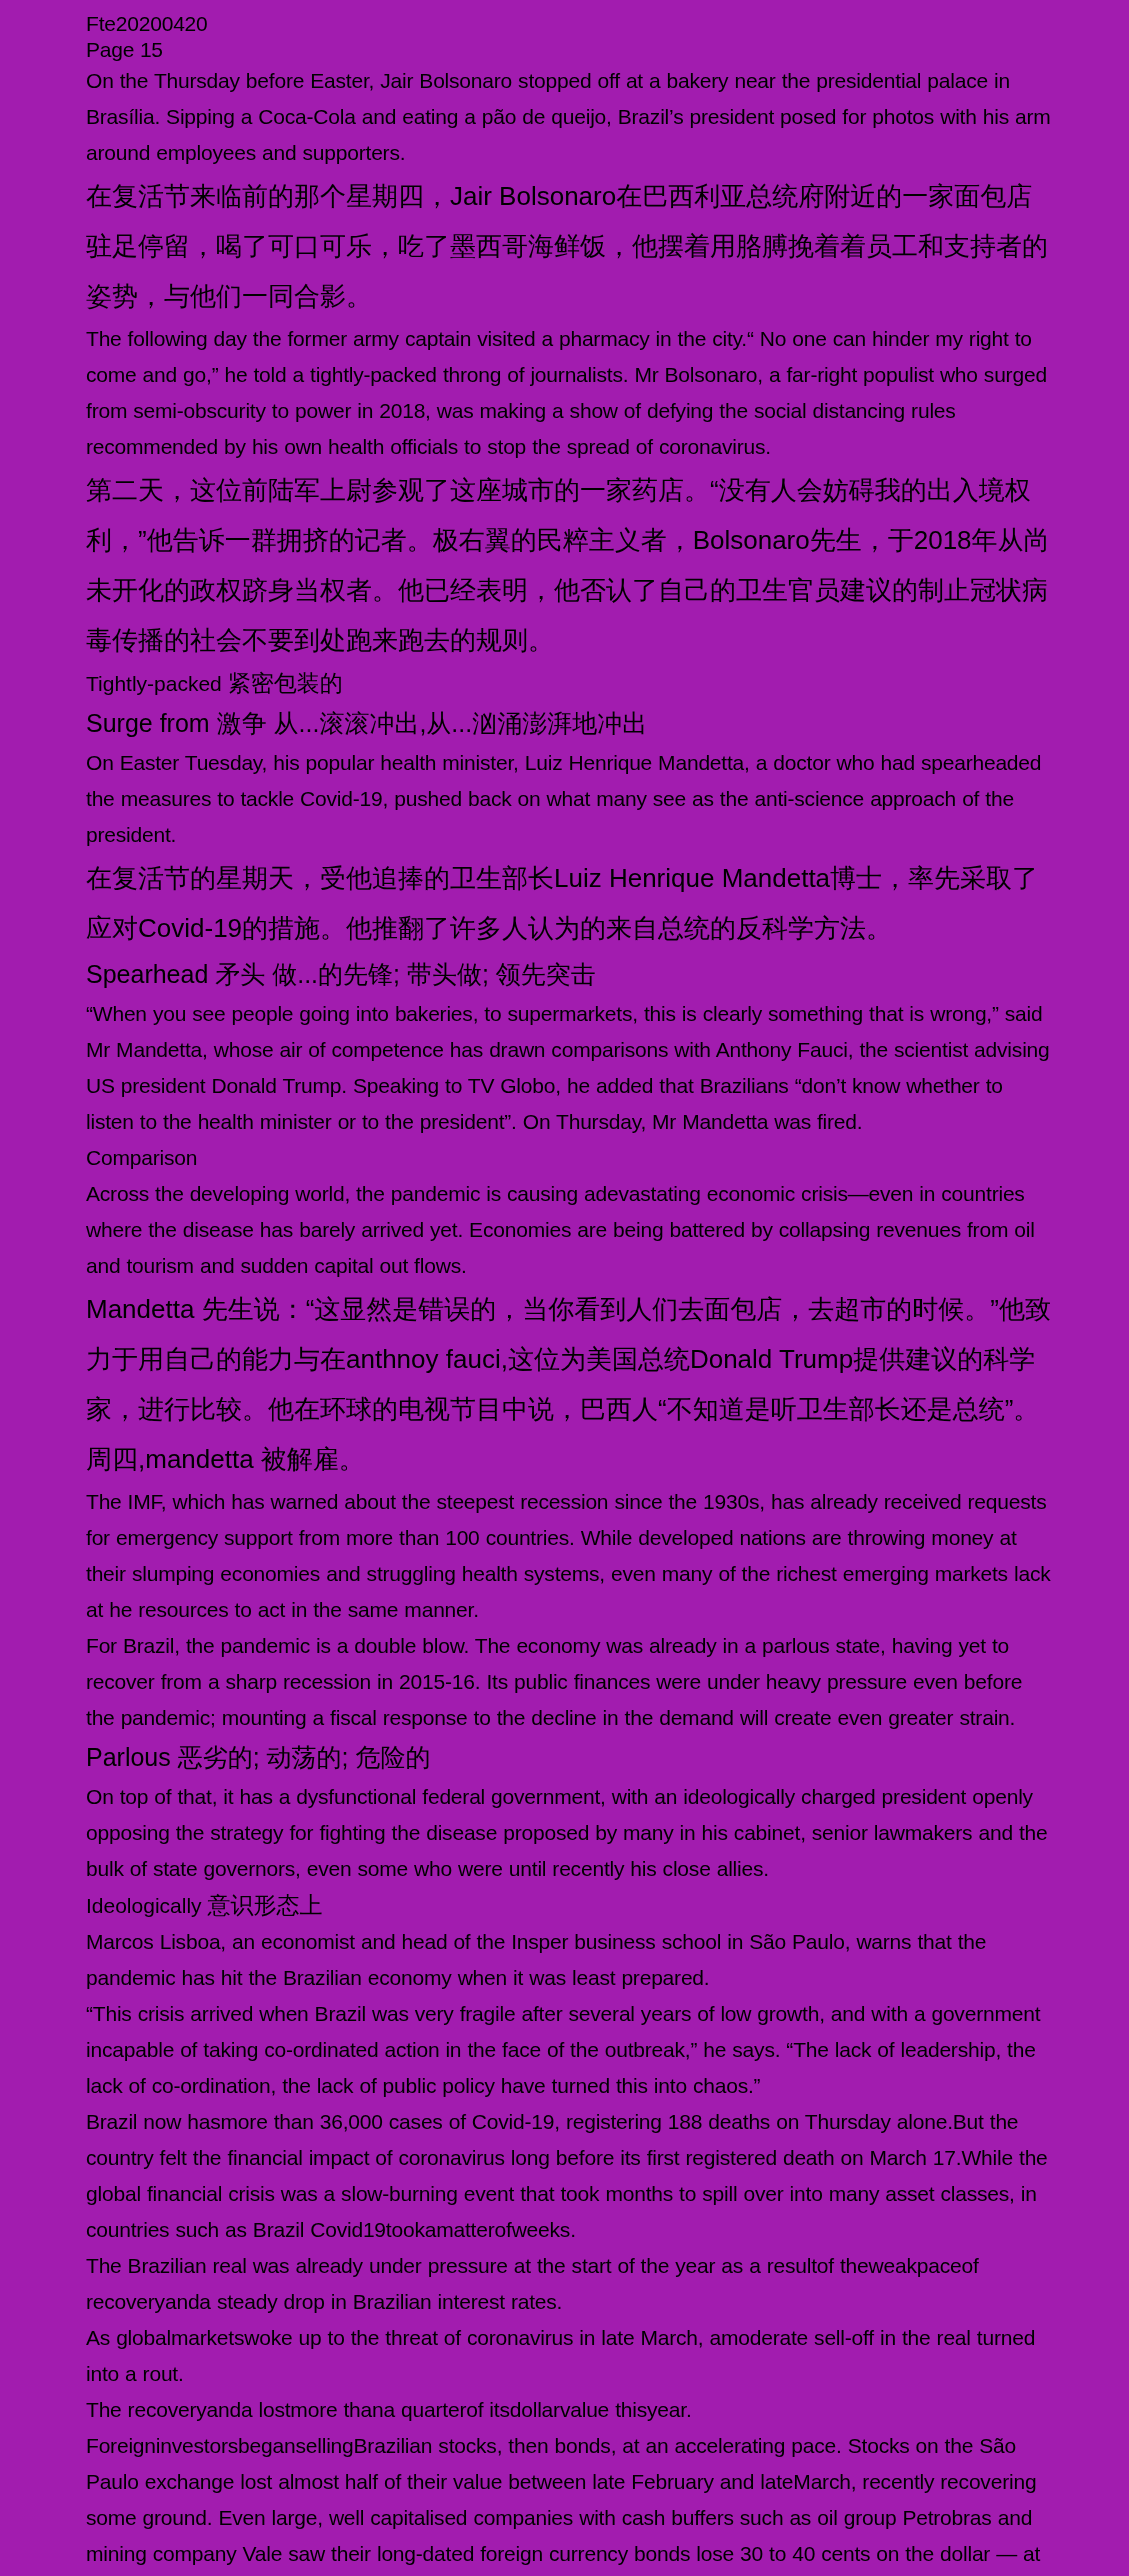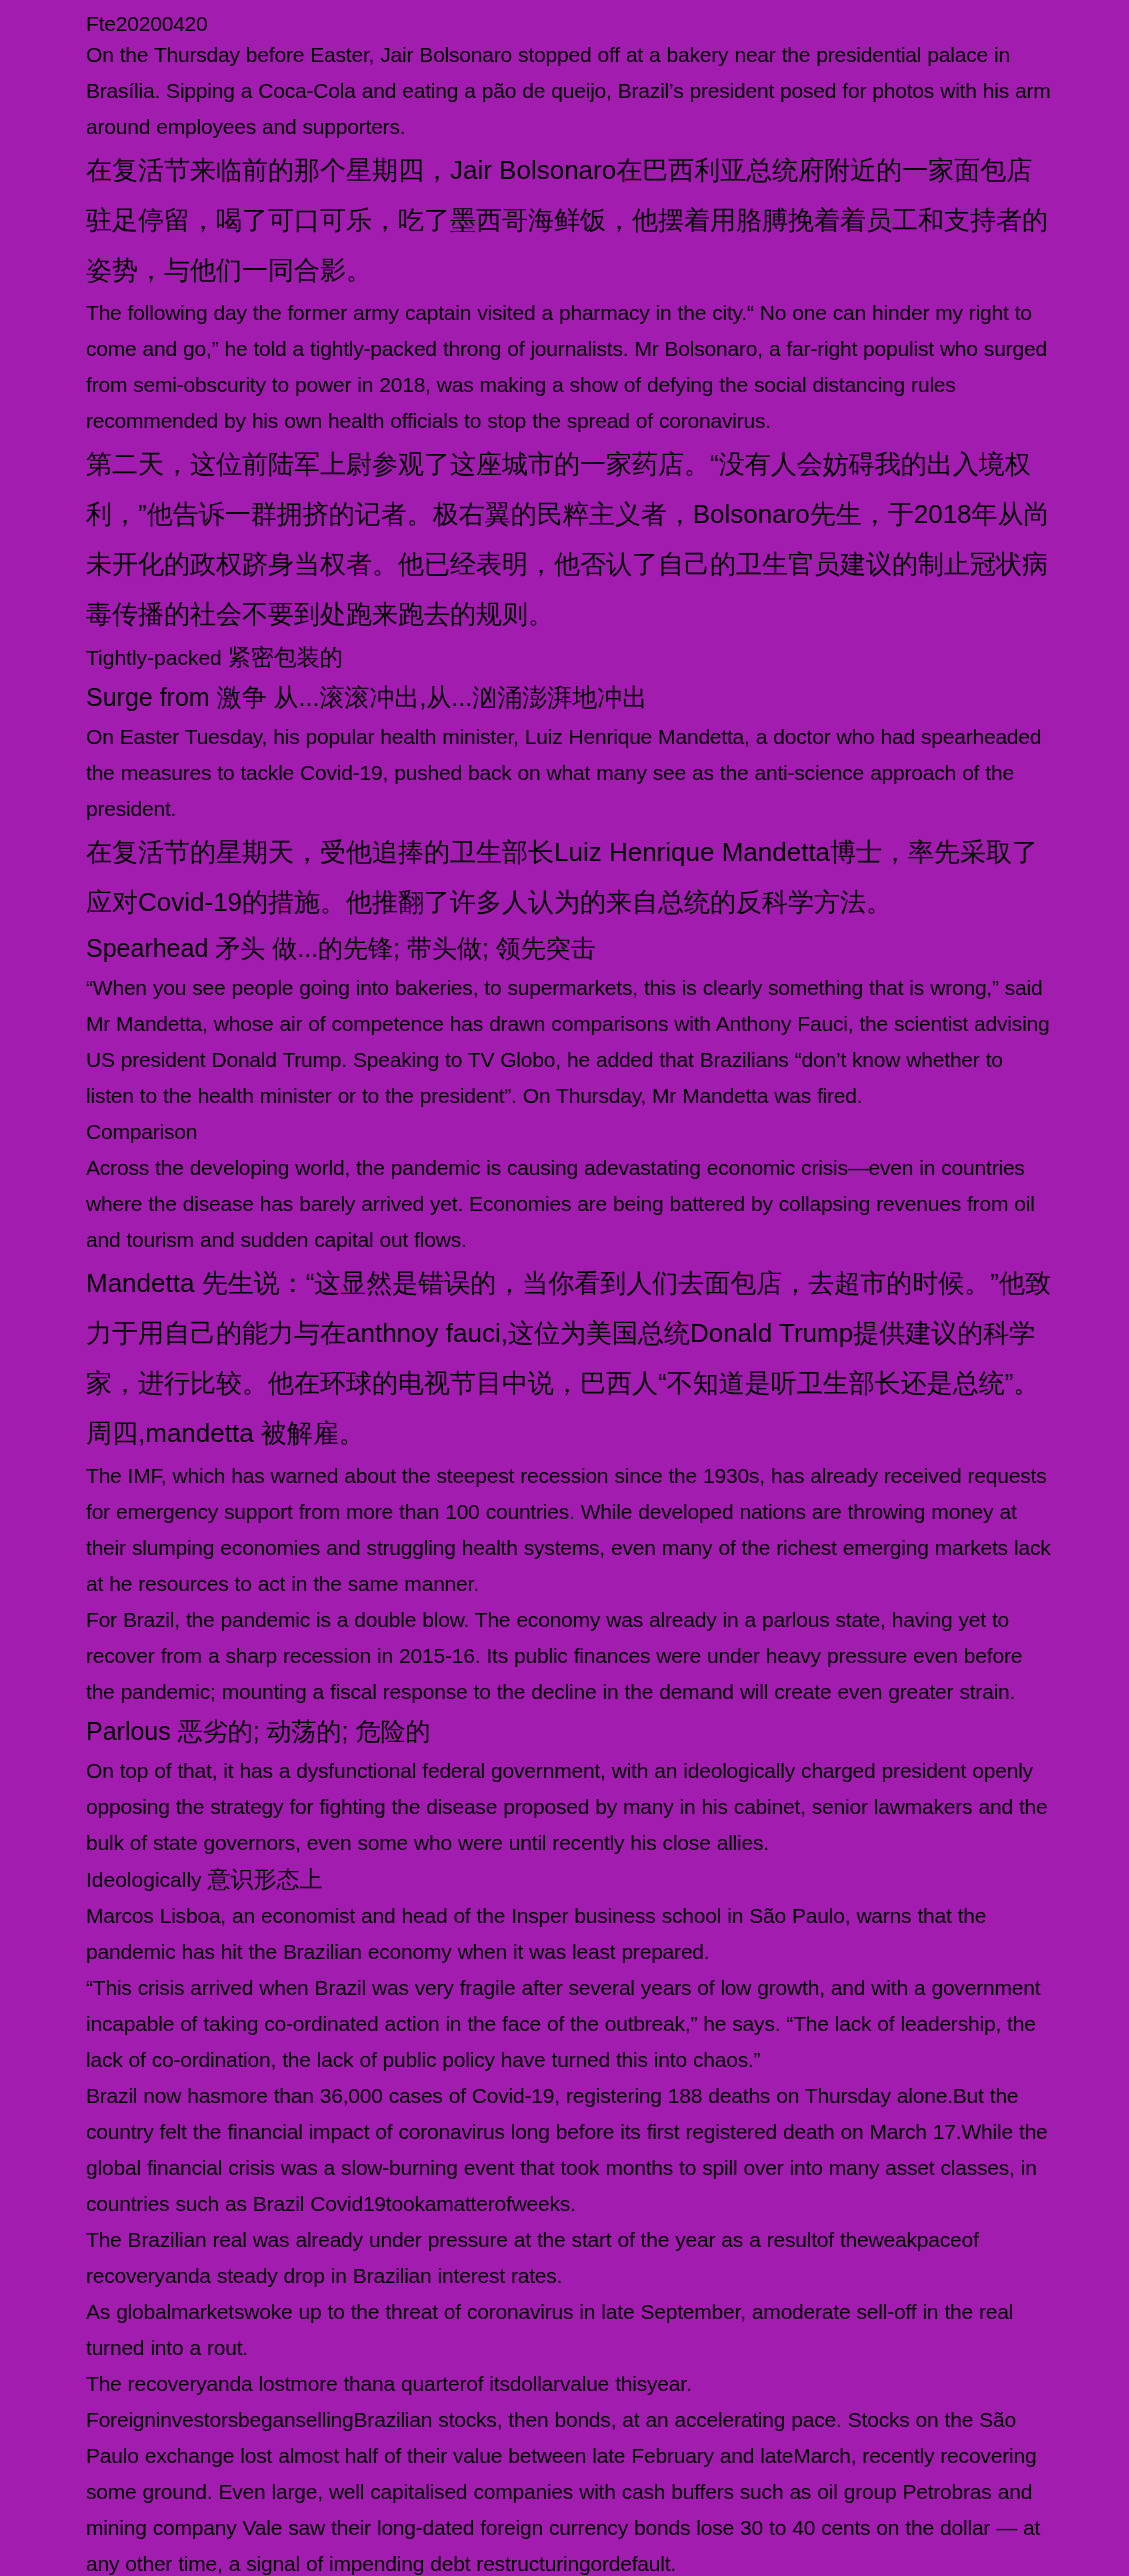--- a/index.html
+++ b/index.html
@@ -52,20 +52,21 @@
     margin: 3.6px 0;
   }
   .block-vocab-sm .term { font-size: 21px; }
   .block-vocab-sm .def  { font-size: 23px; }
 </style>
 </head>
 <body>
 
 <div class="page">
   <p class="doc-title">Fte20200420</p>
+  <p class="page-label">Page 15</p>
   <div>
       <p class="block block-en">On the Thursday before Easter, Jair Bolsonaro stopped off at a bakery near the presidential palace in Brasília. Sipping a Coca-Cola and eating a pão de queijo, Brazil’s president posed for photos with his arm around employees and supporters.</p>
       <p class="block block-zh">在复活节来临前的那个星期四，Jair Bolsonaro在巴西利亚总统府附近的一家面包店驻足停留，喝了可口可乐，吃了墨西哥海鲜饭，他摆着用胳膊挽着着员工和支持者的姿势，与他们一同合影。</p>
       <p class="block block-en">The following day the former army captain visited a pharmacy in the city.“ No one can hinder my right to come and go,” he told a tightly-packed throng of journalists. Mr Bolsonaro, a far-right populist who surged from semi-obscurity to power in 2018, was making a show of defying the social distancing rules recommended by his own health officials to stop the spread of coronavirus.</p>
       <p class="block block-zh">第二天，这位前陆军上尉参观了这座城市的一家药店。“没有人会妨碍我的出入境权利，”他告诉一群拥挤的记者。极右翼的民粹主义者，Bolsonaro先生，于2018年从尚未开化的政权跻身当权者。他已经表明，他否认了自己的卫生官员建议的制止冠状病毒传播的社会不要到处跑来跑去的规则。</p>
       <p class="block block-vocab-sm"><span class="term">Tightly-packed</span> <span class="def">紧密包装的</span></p>
       <p class="block block-vocab"><span class="term">Surge from</span> <span class="def">激争 从...滚滚冲出,从...汹涌澎湃地冲出</span></p>
       <p class="block block-en">On Easter Tuesday, his popular health minister, Luiz Henrique Mandetta, a doctor who had spearheaded the measures to tackle Covid-19, pushed back on what many see as the anti-science approach of the president.</p>
       <p class="block block-zh">在复活节的星期天，受他追捧的卫生部长Luiz Henrique Mandetta博士，率先采取了应对Covid-19的措施。他推翻了许多人认为的来自总统的反科学方法。</p>
       <p class="block block-vocab"><span class="term">Spearhead</span> <span class="def">矛头 做...的先锋; 带头做; 领先突击</span></p>
@@ -75,18 +76,18 @@
       <p class="block block-zh">Mandetta 先生说：“这显然是错误的，当你看到人们去面包店，去超市的时候。”他致力于用自己的能力与在anthnoy fauci,这位为美国总统Donald Trump提供建议的科学家，进行比较。他在环球的电视节目中说，巴西人“不知道是听卫生部长还是总统”。周四,mandetta 被解雇。</p>
       <p class="block block-en">The IMF, which has warned about the steepest recession since the 1930s, has already received requests for emergency support from more than 100 countries. While developed nations are throwing money at their slumping economies and struggling health systems, even many of the richest emerging markets lack at he resources to act in the same manner.</p>
       <p class="block block-en">For Brazil, the pandemic is a double blow. The economy was already in a parlous state, having yet to recover from a sharp recession in 2015-16. Its public finances were under heavy pressure even before the pandemic; mounting a fiscal response to the decline in the demand will create even greater strain.</p>
       <p class="block block-vocab"><span class="term">Parlous</span> <span class="def">恶劣的; 动荡的; 危险的</span></p>
       <p class="block block-en">On top of that, it has a dysfunctional federal government, with an ideologically charged president openly opposing the strategy for fighting the disease proposed by many in his cabinet, senior lawmakers and the bulk of state governors, even some who were until recently his close allies.</p>
       <p class="block block-vocab-sm"><span class="term">Ideologically</span> <span class="def">意识形态上</span></p>
       <p class="block block-en">Marcos Lisboa, an economist and head of the Insper business school in São Paulo, warns that the pandemic has hit the Brazilian economy when it was least prepared.</p>
       <p class="block block-en">“This crisis arrived when Brazil was very fragile after several years of low growth, and with a government incapable of taking co-ordinated action in the face of the outbreak,” he says. “The lack of leadership, the lack of co-ordination, the lack of public policy have turned this into chaos.”</p>
       <p class="block block-en">Brazil now hasmore than 36,000 cases of Covid-19, registering 188 deaths on Thursday alone.But the country felt the financial impact of coronavirus long before its first registered death on March 17.While the global financial crisis was a slow-burning event that took months to spill over into many asset classes, in countries such as Brazil Covid19tookamatterofweeks.</p>
       <p class="block block-en">The Brazilian real was already under pressure at the start of the year as a resultof theweakpaceof recoveryanda steady drop in Brazilian interest rates.</p>
-      <p class="block block-en">As globalmarketswoke up to the threat of coronavirus in late September, amoderate sell-off in the real turned into a rout.</p>
+      <p class="block block-en">As globalmarketswoke up to the threat of coronavirus in late March, amoderate sell-off in the real turned into a rout.</p>
       <p class="block block-en">The recoveryanda lostmore thana quarterof itsdollarvalue thisyear.</p>
       <p class="block block-en">ForeigninvestorsbegansellingBrazilian stocks, then bonds, at an accelerating pace. Stocks on the São Paulo exchange lost almost half of their value between late February and lateMarch, recently recovering some ground. Even large, well capitalised companies with cash buffers such as oil group Petrobras and mining company Vale saw their long-dated foreign currency bonds lose 30 to 40 cents on the dollar — at any other time, a signal of impending debt restructuringordefault.</p>
     </div>
 </div>
 
 
 </body></html>

